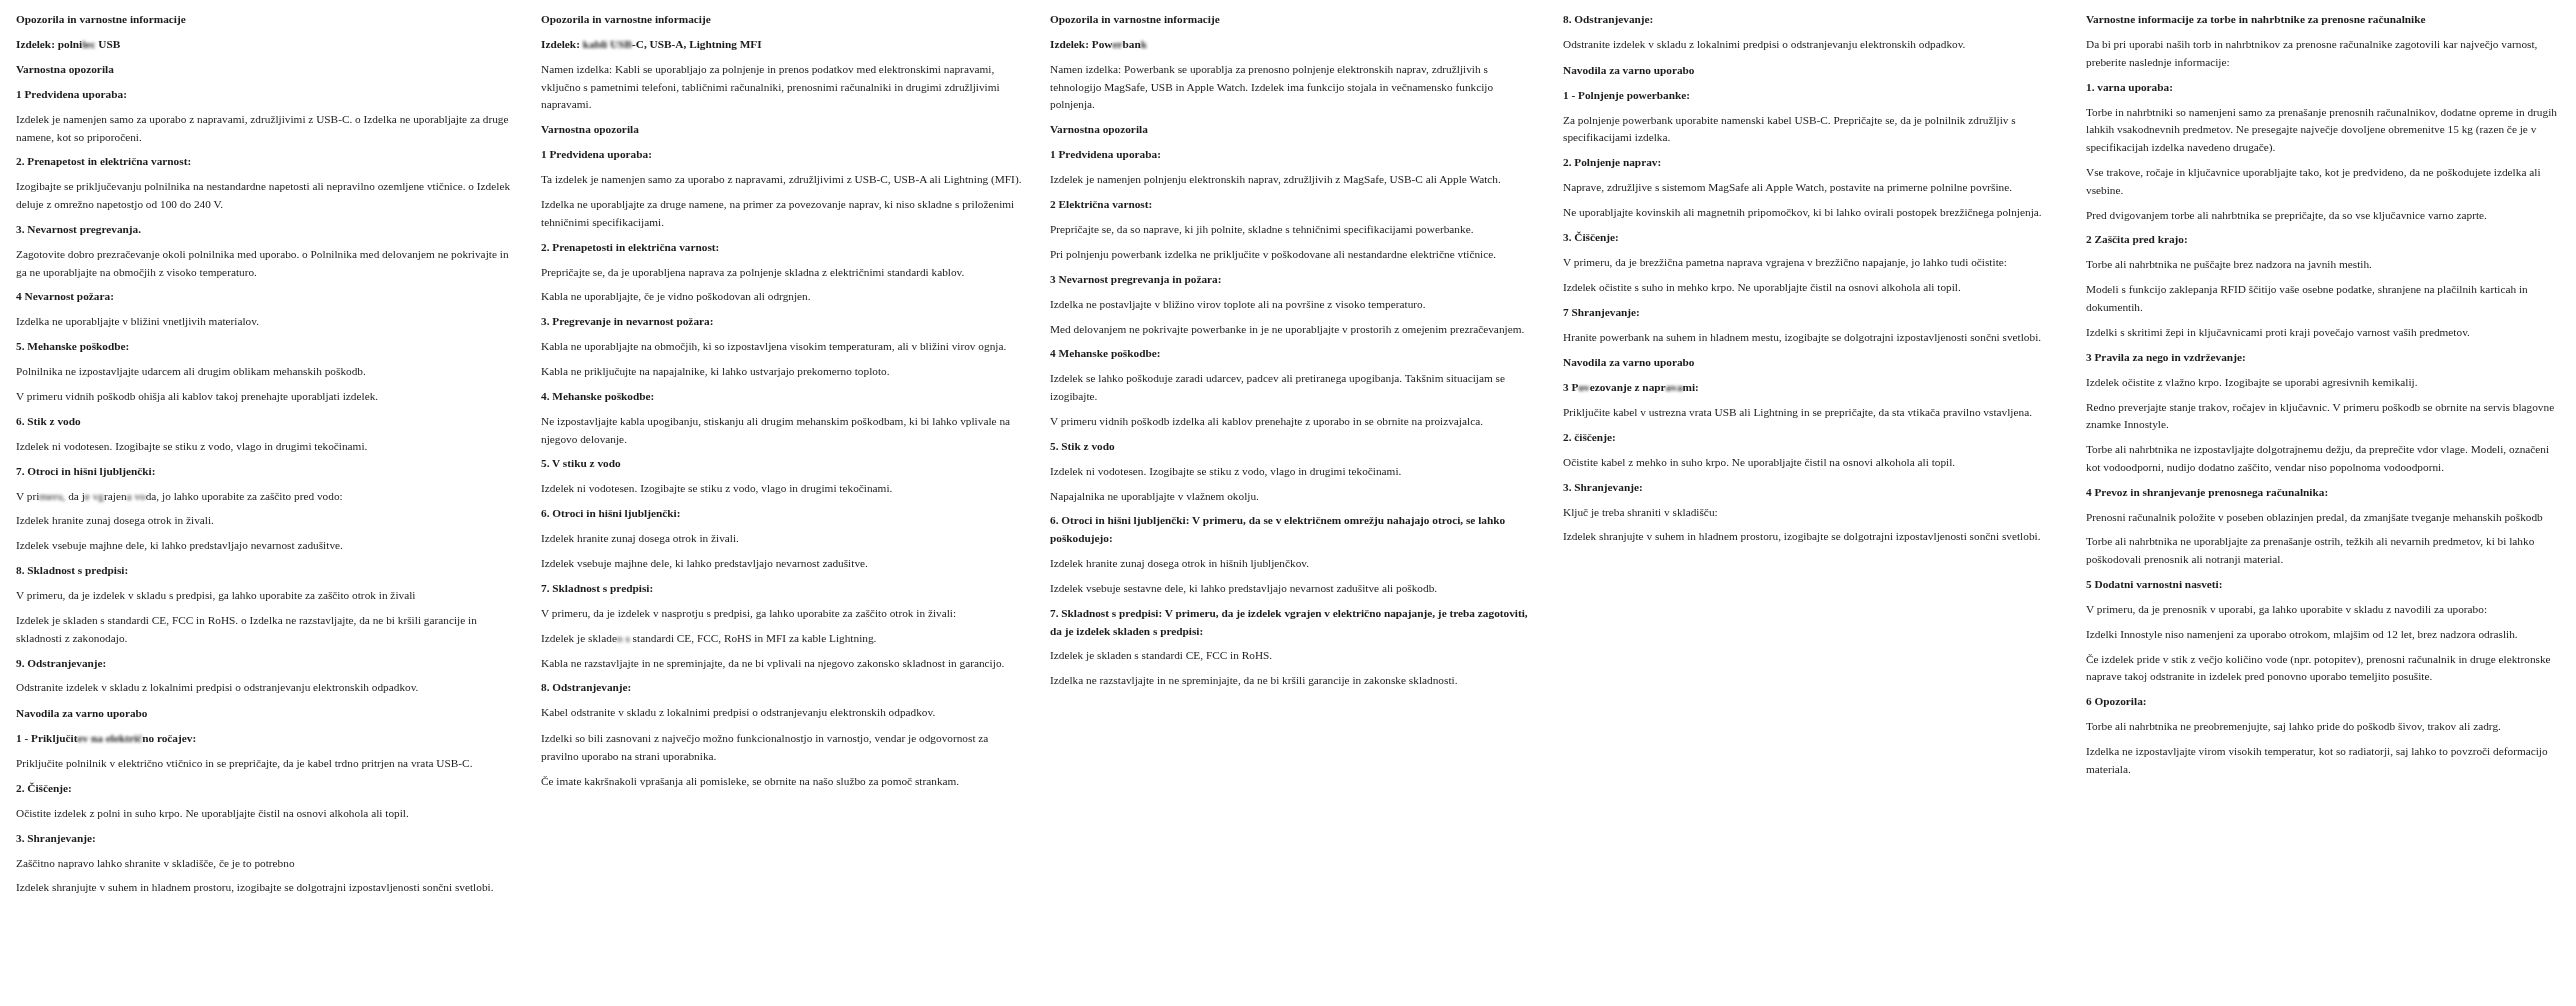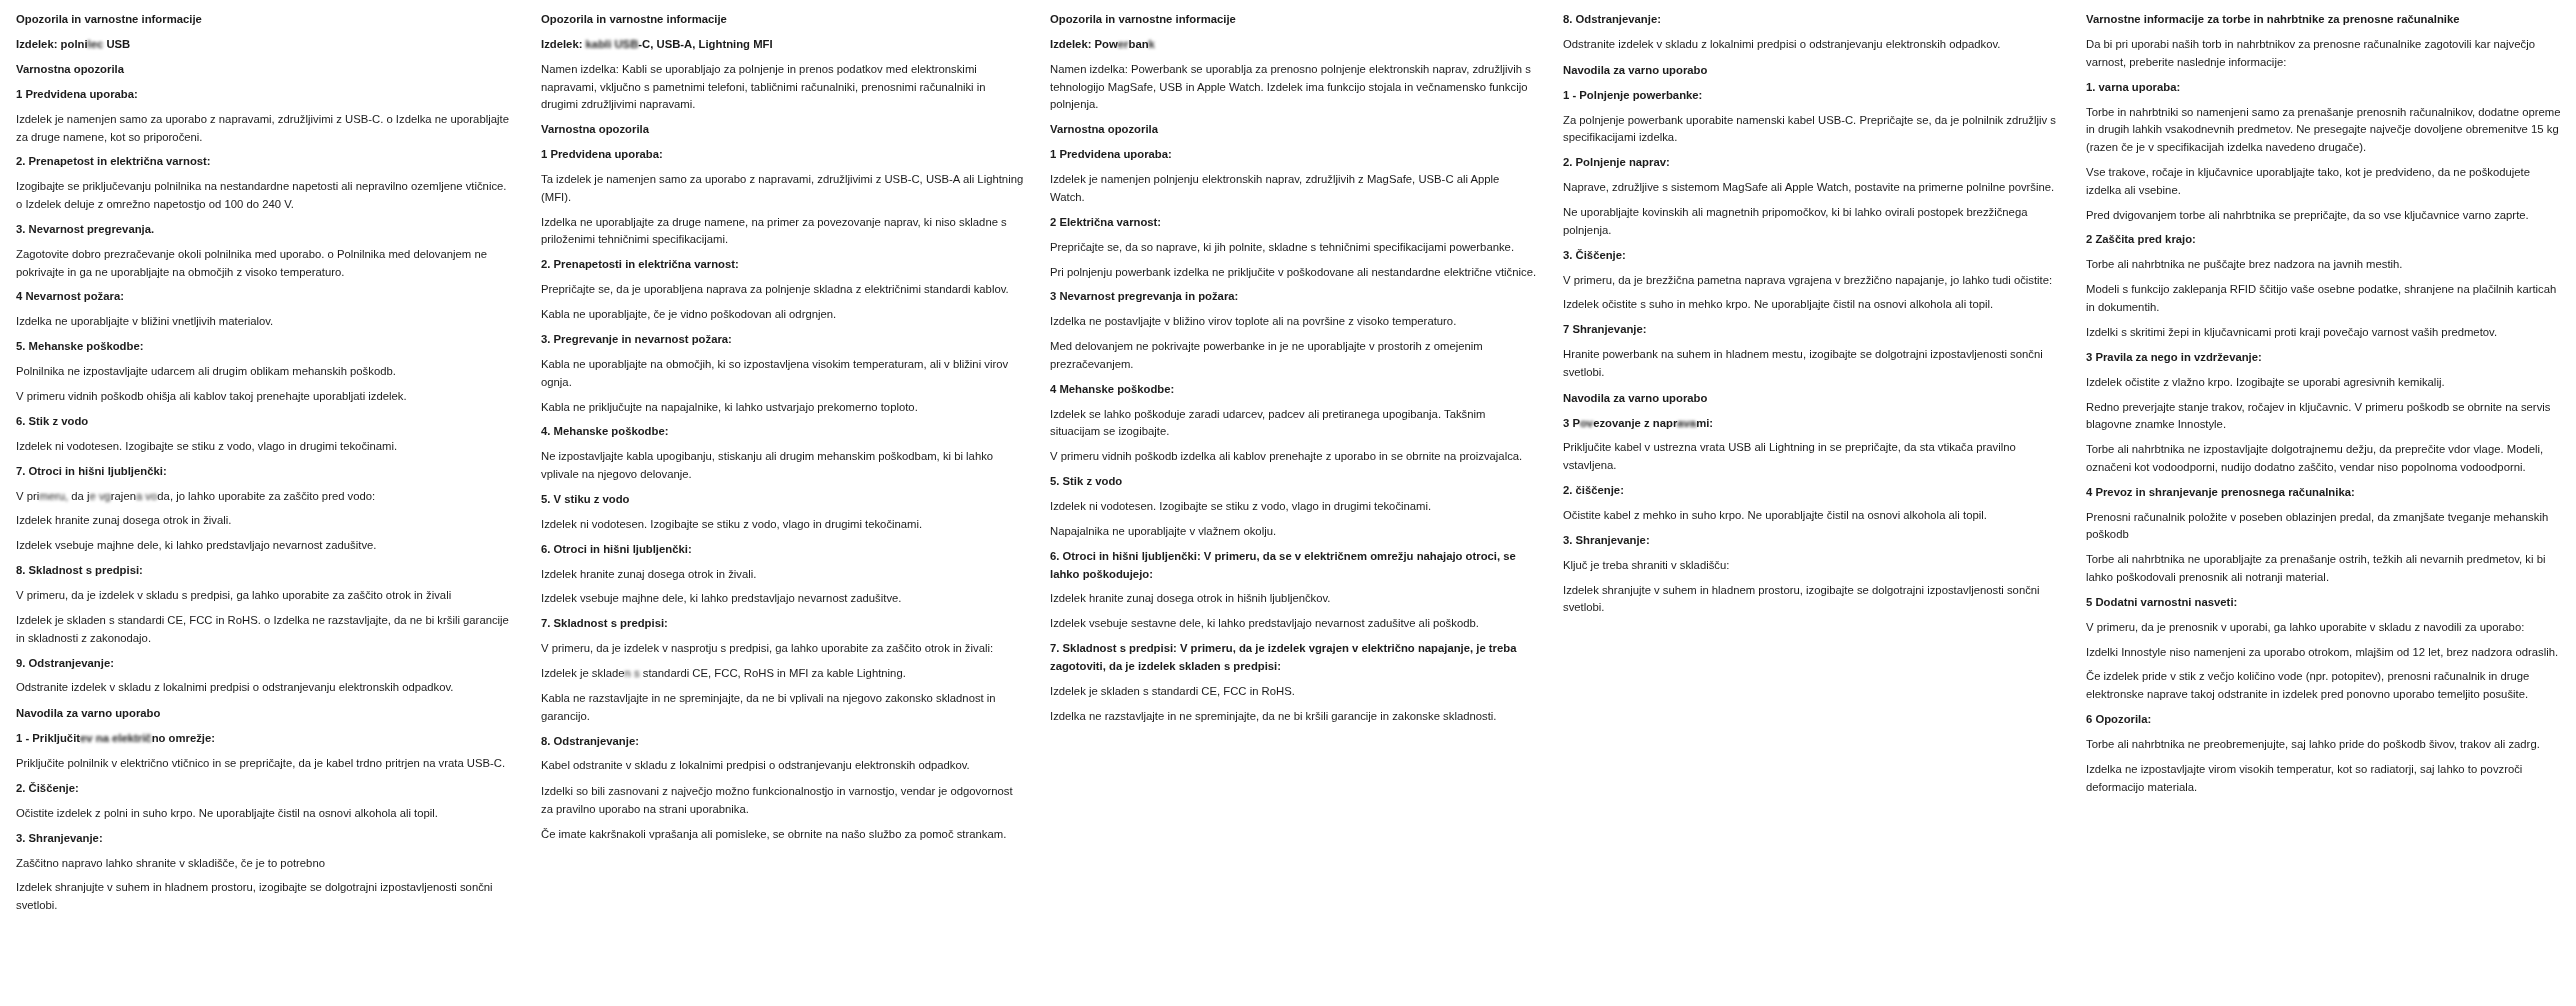--- a/index.html
+++ b/index.html
@@ -11,21 +11,21 @@
     overflow: hidden;
   }
   .page {
     box-sizing: border-box;
     width: 2576px;
     height: 1006px;
     padding: 11.3px 0 0 16px;
     display: grid;
     grid-template-columns: 499px 483px 487px 497px 480px;
     column-gap: 26px;
-    font-family: Liberation Sans, sans-serif;
+    font-family: Liberation Serif, serif;
     font-size: 11.3px;
     line-height: 17.7px;
     color: #1c1c1c;
     -webkit-font-smoothing: antialiased;
   }
   .col { min-width: 0; }
   .col p { margin: 0 0 7.2px 0; }
   .col p.h { font-weight: bold; }
   .col p.gap { margin-top: 8px; }
   .blur { filter: blur(1.6px); }
@@ -54,21 +54,21 @@
       <p class="h">7. Otroci in hišni ljubljenčki:</p>
       <p class="t"><span>V pri</span><span class="blur">meru, </span><span>da j</span><span class="blur">e vg</span><span>rajen</span><span class="blur">a vo</span><span>da, jo lahko uporabite za zaščito pred vodo:</span></p>
       <p class="t">Izdelek hranite zunaj dosega otrok in živali.</p>
       <p class="t">Izdelek vsebuje majhne dele, ki lahko predstavljajo nevarnost zadušitve.</p>
       <p class="h">8. Skladnost s predpisi:</p>
       <p class="t">V primeru, da je izdelek v skladu s predpisi, ga lahko uporabite za zaščito otrok in živali</p>
       <p class="t">Izdelek je skladen s standardi CE, FCC in RoHS. o Izdelka ne razstavljajte, da ne bi kršili garancije in skladnosti z zakonodajo.</p>
       <p class="h">9. Odstranjevanje:</p>
       <p class="t">Odstranite izdelek v skladu z lokalnimi predpisi o odstranjevanju elektronskih odpadkov.</p>
       <p class="h gap">Navodila za varno uporabo</p>
-      <p class="h"><span>1 - Priključit</span><span class="blur">ev na električ</span><span>no omrežje:</span></p>
+      <p class="h"><span>1 - Priključit</span><span class="blur">ev na električ</span><span>no ročajev:</span></p>
       <p class="t">Priključite polnilnik v električno vtičnico in se prepričajte, da je kabel trdno pritrjen na vrata USB-C.</p>
       <p class="h">2. Čiščenje:</p>
       <p class="t">Očistite izdelek z polni in suho krpo. Ne uporabljajte čistil na osnovi alkohola ali topil.</p>
       <p class="h">3. Shranjevanje:</p>
       <p class="t">Zaščitno napravo lahko shranite v skladišče, če je to potrebno</p>
       <p class="t">Izdelek shranjujte v suhem in hladnem prostoru, izogibajte se dolgotrajni izpostavljenosti sončni svetlobi.</p>
     </div>
   <div class="col">
       <p class="h">Opozorila in varnostne informacije</p>
       <p class="h"><span>Izdelek: </span><span class="blur">kabli USB</span><span>-C, USB-A, Lightning MFI</span></p>

